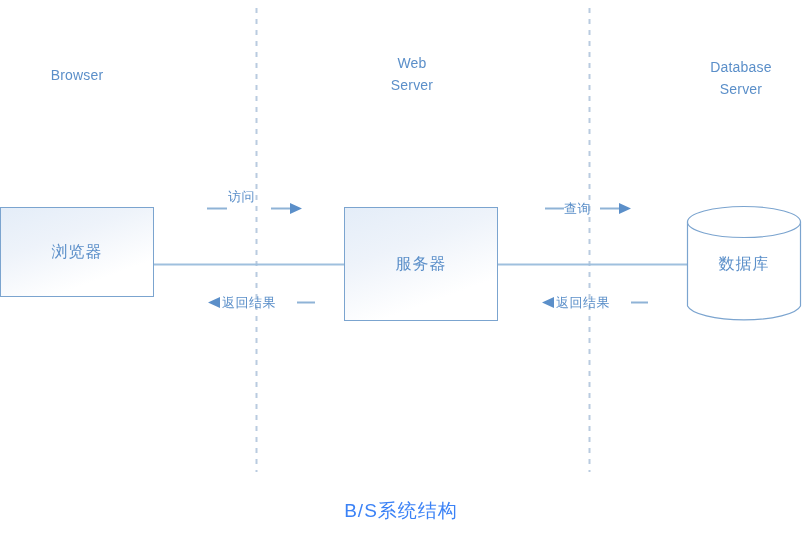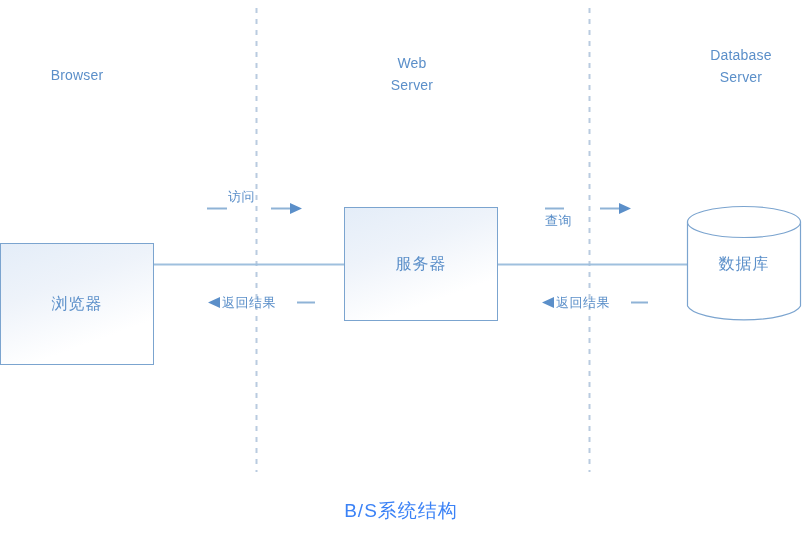--- a/index.html
+++ b/index.html
@@ -36,38 +36,38 @@
     position: absolute;
     text-align: center;
     font-size: 14px;
     line-height: 22px;
     color: #5b8fc9;
     letter-spacing: .2px;
     white-space: pre-line;
   }
   #zone-browser  { left: 0px;   top: 64px;  width: 154px; }
   #zone-web      { left: 335px; top: 52px;  width: 154px; }
-  #zone-db       { left: 680px; top: 44px;  width: 122px; }
+  #zone-db       { left: 680px; top: 56px;  width: 122px; }
 
   
   .node-box {
     position: absolute;
     box-sizing: border-box;
     border: 1px solid #7ba4cf;
     background: linear-gradient(160deg, #e4edf8 0%, #eef3fa 35%, #ffffff 75%);
     display: flex;
     align-items: center;
     justify-content: center;
   }
   .node-box .node-text {
     font-size: 16px;
     color: #5b8fc9;
     letter-spacing: 1px;
   }
-  #node-browser { left: 0px;   top: 207px; width: 154px; height: 122px; margin-top: 36px; }
+  #node-browser { left: 0px;   top: 207px; width: 154px; height: 90px; }
   #node-server  { left: 344px; top: 207px; width: 154px; height: 114px; }
 
   
   #node-database {
     position: absolute;
     left: 687px;
     top: 206px;
     width: 114px;
     height: 116px;
   }
@@ -88,21 +88,21 @@
   
   .edge-label {
     position: absolute;
     font-size: 13px;
     color: #5b8fc9;
     white-space: nowrap;
     letter-spacing: .5px;
   }
   #label-access      { left: 228px; top: 188px; }
   #label-return-1    { left: 222px; top: 294px; }
-  #label-query       { left: 545px; top: 200px; margin-top: 12px; }
+  #label-query       { left: 564px; top: 200px; }
   #label-return-2    { left: 556px; top: 294px; }
 
   
   #diagram-title {
     position: absolute;
     left: 0;
     top: 498px;
     width: 802px;
     text-align: center;
     font-size: 19px;

